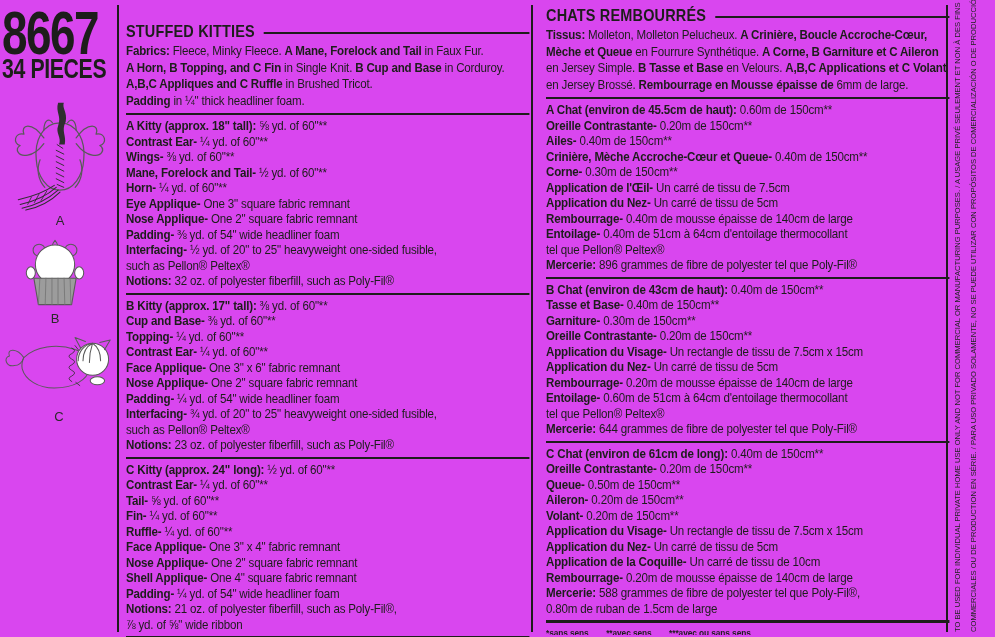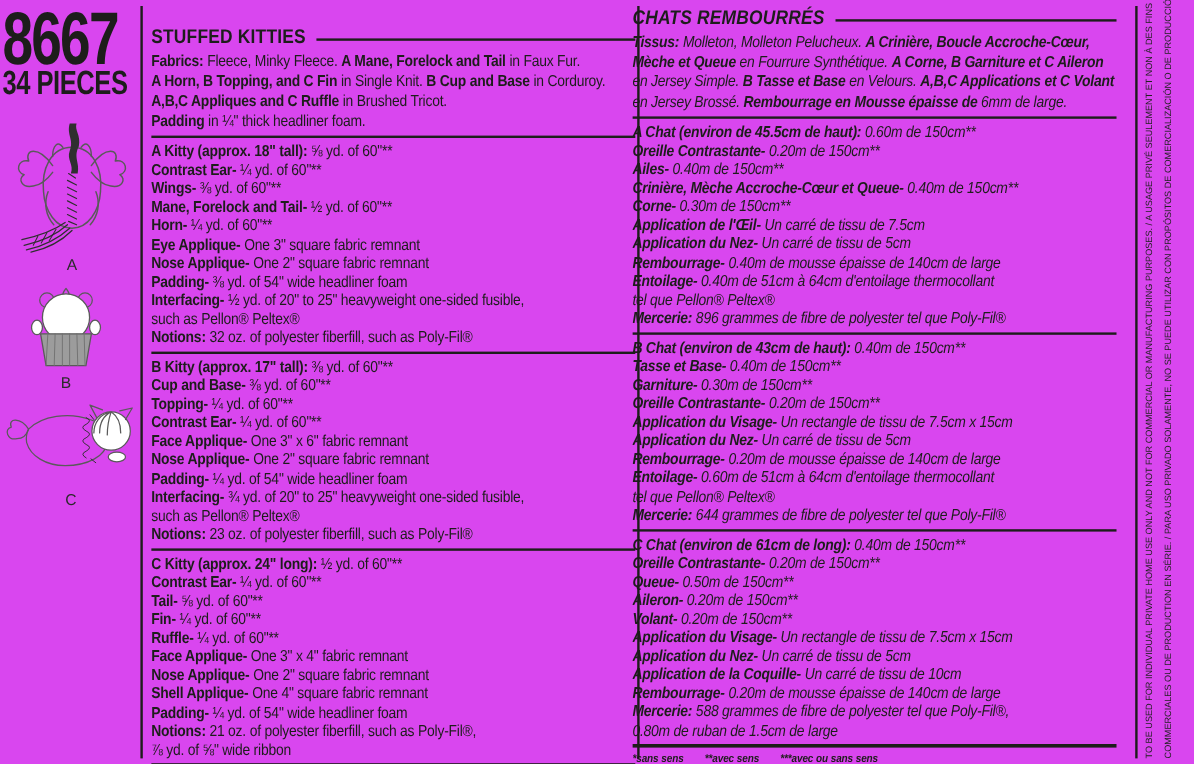--- a/index.html
+++ b/index.html
@@ -26,21 +26,21 @@
 
   
   .vrule { position:absolute; top:5px; height:627px; width:2px; background:#1d1d1b; }
   #vrule-left  { left:117px; }
   #vrule-mid   { left:531px; }
   #vrule-right { left:946px; }
 
   
   .col { position:absolute; top:5px; height:630px; overflow:hidden; }
   #english-col { left:126px; width:406px;margin-top:16px; }
-  #french-col  { left:527px; width:406px;font-style:italic; }
+  #french-col  { left:546px; width:406px; }
   .col-inner { width:462px; transform:scaleX(0.877); transform-origin:0 0; }
   .col-title-row { display:flex; height:20px; }
   .col-title { font-weight:700; font-size:16.5px; letter-spacing:0.2px; white-space:nowrap; line-height:20px; }
   .title-rule { flex:1; height:2px; background:#1d1d1b; margin:11px 2px 0 10px; }
   .section { padding:2px 0 3px; }
   .section.fabrics .line { line-height:16.5px; }
   .line { font-size:13.2px; line-height:15.5px; letter-spacing:-0.2px; white-space:nowrap; }
   .line .b { font-weight:700; }
   .rule { height:2px; background:#1d1d1b; margin:1px 2px 1px 0; }
   .rule.thick { height:3px; }

